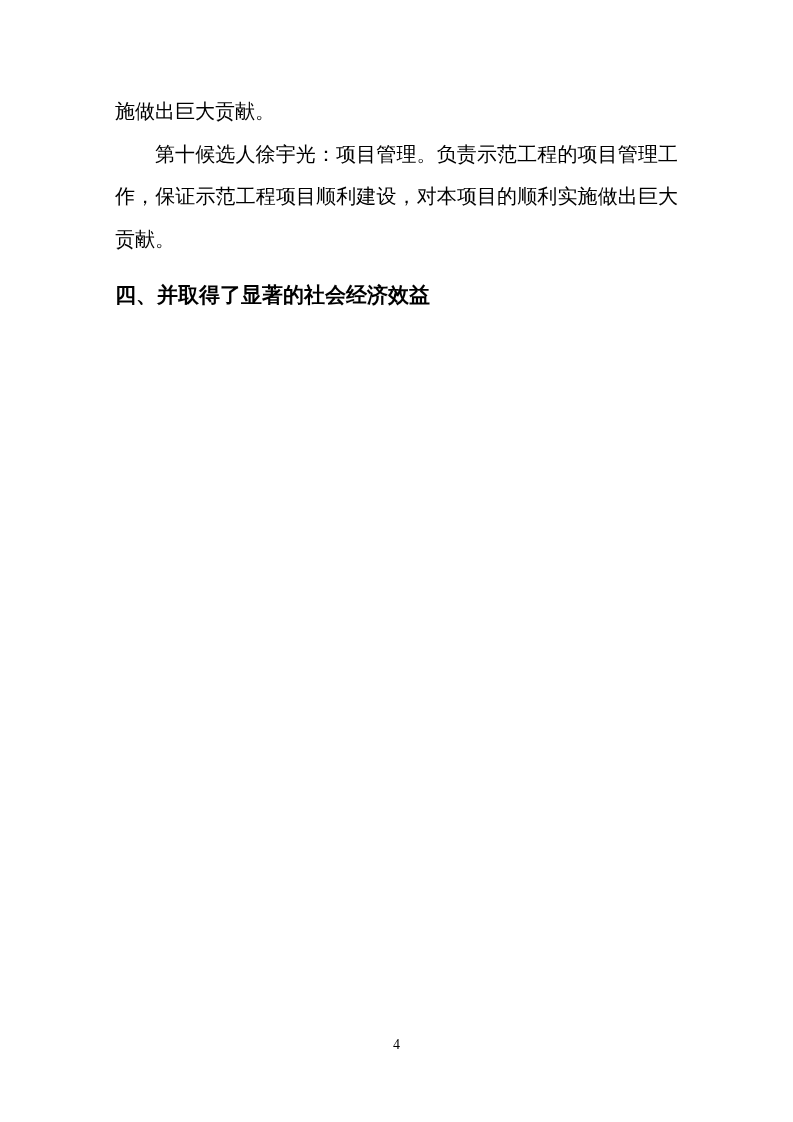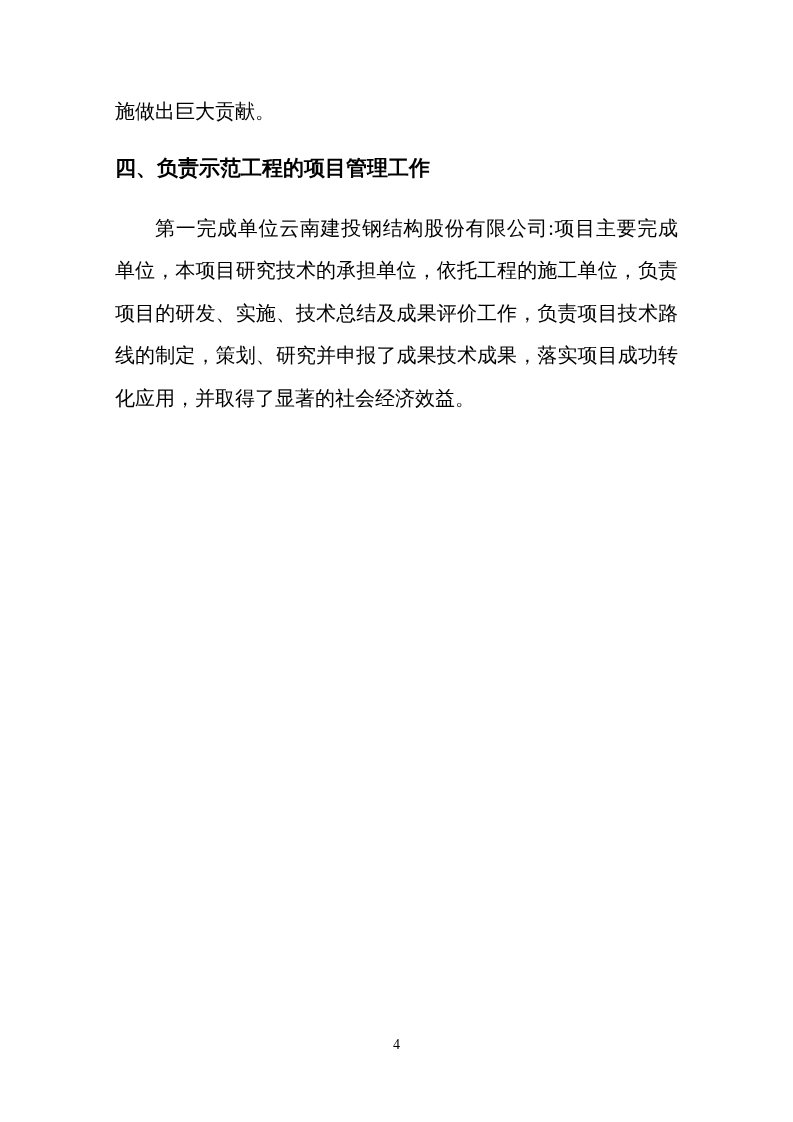--- a/index.html
+++ b/index.html
@@ -53,19 +53,19 @@
     line-height: 20px;
     font-family: "Liberation Serif", serif;
   }
 </style>
 </head>
 <body>
 
 <div class="page">
   <div class="content">
     <p class="para no-indent">施做出巨大贡献。</p>
-    <h2 class="section-heading">四、负责示范工程的项目管理工作</h2>
-    <p class="para">第一完成单位云南建投钢结构股份有限公司:项目主要完成单位，本项目研究技术的承担单位，依托工程的施工单位，负责项目的研发、实施、技术总结及成果评价工作，负责项目技术路线的制定，策划、研究并申报了成果技术成果，落实项目成功转化应用，并取得了显著的社会经济效益。</p>
+    <p class="para">第十候选人徐宇光：项目管理。负责示范工程的项目管理工作，保证示范工程项目顺利建设，对本项目的顺利实施做出巨大贡献。</p>
+    <h2 class="section-heading">四、并取得了显著的社会经济效益</h2>
   </div>
   <div class="footer">
     <span>4</span>
   </div>
 </div>
 
 </body></html>

